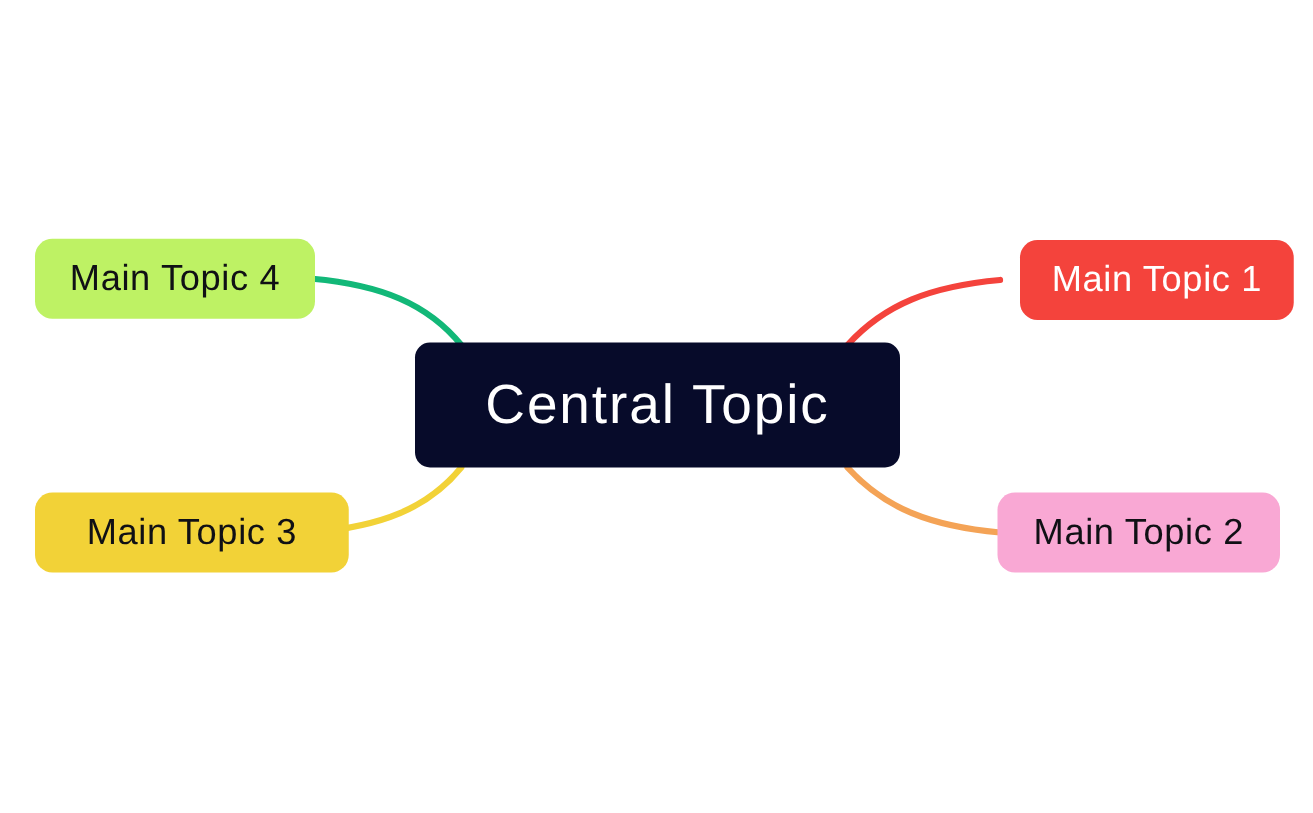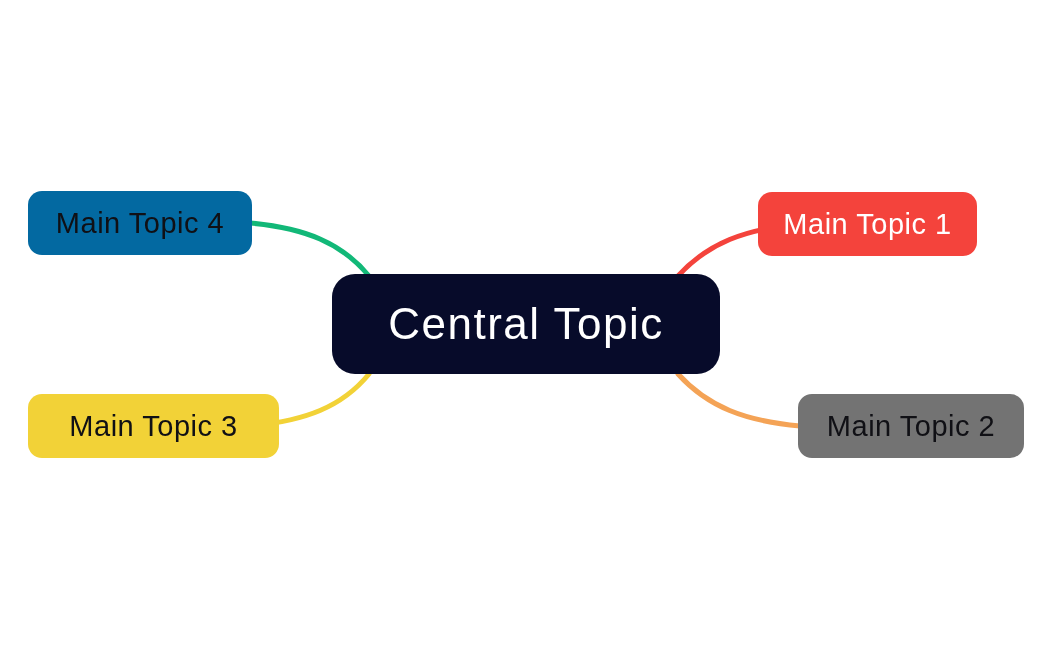--- a/index.html
+++ b/index.html
@@ -46,33 +46,33 @@
 
 <div class="canvas">
 
   <svg class="connector-layer" viewBox="0 0 1050 650" xmlns="http://www.w3.org/2000/svg">
       <path d="M 800 224 C 745 229 708 243 678 276" stroke="#f4433c" stroke-width="5" fill="none" stroke-linecap="round"></path>
       <path d="M 800 426 C 745 421 708 407 678 374" stroke="#f4a356" stroke-width="5" fill="none" stroke-linecap="round"></path>
       <path d="M 250 426 C 305 421 342 407 369 374" stroke="#f2d237" stroke-width="5" fill="none" stroke-linecap="round"></path>
       <path d="M 250 223 C 305 228 342 243 369 276" stroke="#12b878" stroke-width="5" fill="none" stroke-linecap="round"></path>
     </svg>
 
-  <div class="node node--topic" style="left: 758px; top: 192px; width: 219px; height: 64px; background: rgb(244, 67, 60); color: rgb(255, 255, 255); border-radius: 14px; font-size: 29px;">
+  <div class="node node--topic" style="left: 816px; top: 192px; width: 219px; height: 64px; background: rgb(244, 67, 60); color: rgb(255, 255, 255); border-radius: 14px; font-size: 29px;">
     <span class="node-label">Main Topic 1</span>
   </div>
 
-  <div class="node node--topic" style="left: 798px; top: 394px; width: 226px; height: 64px; background: #737373; color: rgb(16, 16, 21); border-radius: 14px; font-size: 29px;">
+  <div class="node node--topic" style="left: 798px; top: 394px; width: 226px; height: 64px; background: #f9a8d4; color: rgb(16, 16, 21); border-radius: 14px; font-size: 29px;">
     <span class="node-label">Main Topic 2</span>
   </div>
 
   <div class="node node--topic" style="left: 28px; top: 394px; width: 251px; height: 64px; background: rgb(242, 210, 55); color: rgb(16, 16, 21); border-radius: 14px; font-size: 29px;">
     <span class="node-label">Main Topic 3</span>
   </div>
 
-  <div class="node node--topic" style="left: 28px; top: 191px; width: 224px; height: 64px; background: #0369a1; color: rgb(16, 16, 21); border-radius: 14px; font-size: 29px; align-items: center;">
+  <div class="node node--topic" style="left: 28px; top: 191px; width: 224px; height: 64px; background: #bef264; color: rgb(16, 16, 21); border-radius: 14px; font-size: 29px; align-items: center;">
     <span class="node-label">Main Topic 4</span>
   </div>
 
-  <div class="node node--central" style="left: 332px; top: 274px; width: 388px; height: 100px; background: rgb(7, 11, 42); color: rgb(255, 255, 255); border-radius: 23px; font-size: 44px;">
+  <div class="node node--central" style="left: 332px; top: 274px; width: 388px; height: 100px; background: rgb(7, 11, 42); color: rgb(255, 255, 255); border-radius: 12px; font-size: 44px;">
     <span class="node-label">Central Topic</span>
   </div>
 
 </div>
 
 </body></html>

